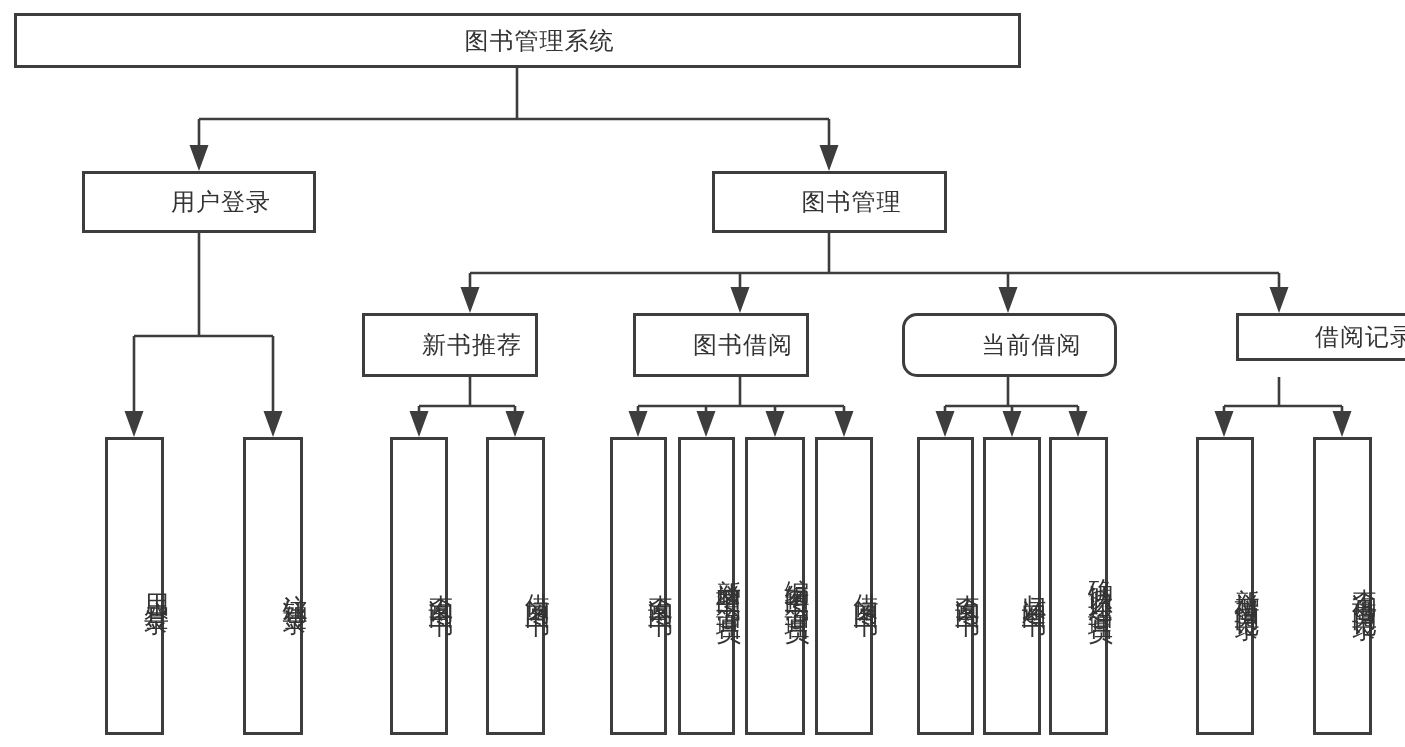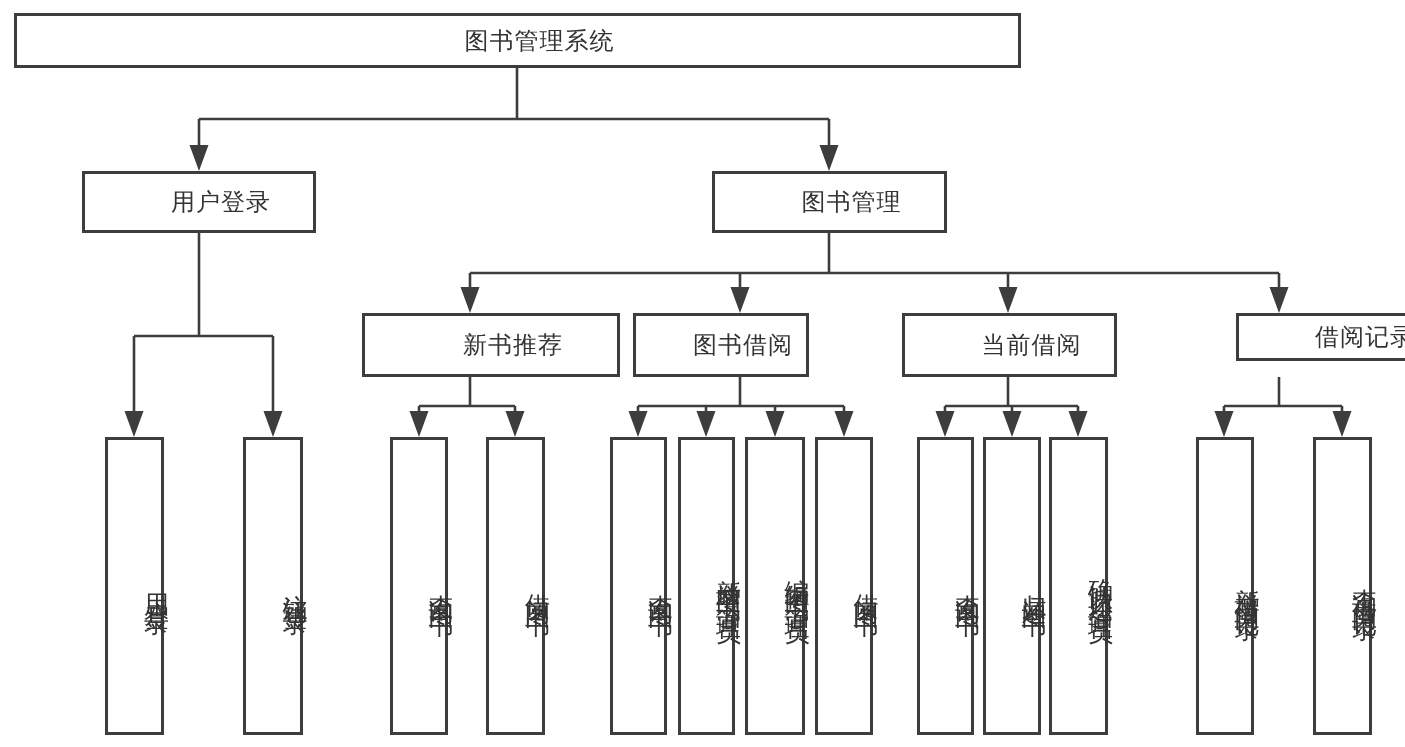--- a/index.html
+++ b/index.html
@@ -95,23 +95,23 @@
       M1068.5,411 L1087.5,411 L1078,437 Z
       M1214.5,411 L1233.5,411 L1224,437 Z
       M1332.5,411 L1351.5,411 L1342,437 Z"></path>
   </svg>
 
   <div class="node h" style="left:14px; top:13px; width:1007px; height:55px;">图书管理系统</div>
 
   <div class="node h" style="left:82px; top:171px; width:234px; height:62px;">用户登录</div>
   <div class="node h" style="left:712px; top:171px; width:235px; height:62px;text-align:right;">图书管理</div>
 
-  <div class="node h" style="left:362px; top:313px; width:258px; height:64px;">新书推荐</div>
+  <div class="node h" style="left:362px; top:313px; width:176px; height:64px;">新书推荐</div>
   <div class="node h" style="left:633px; top:313px; width:176px; height:64px;">图书借阅</div>
-  <div class="node h" style="left:902px; top:313px; width:215px; height:64px;">当前借阅</div>
+  <div class="node h" style="left:902px; top:313px; width:215px; height:64px;border-radius:15px;">当前借阅</div>
   <div class="node h" style="left:1236px; top:313px; width:214px; height:48px;">借阅记录</div>
 
   <div class="node leaf" style="left:105px; top:437px; width:59px; height:298px;">
     <span class="vtext">用户登录</span>
   </div>
   <div class="node leaf" style="left:243px; top:437px; width:60px; height:298px;">
     <span class="vtext">注销登录</span>
   </div>
 
   <div class="node leaf" style="left:390px; top:437px; width:58px; height:298px;">

